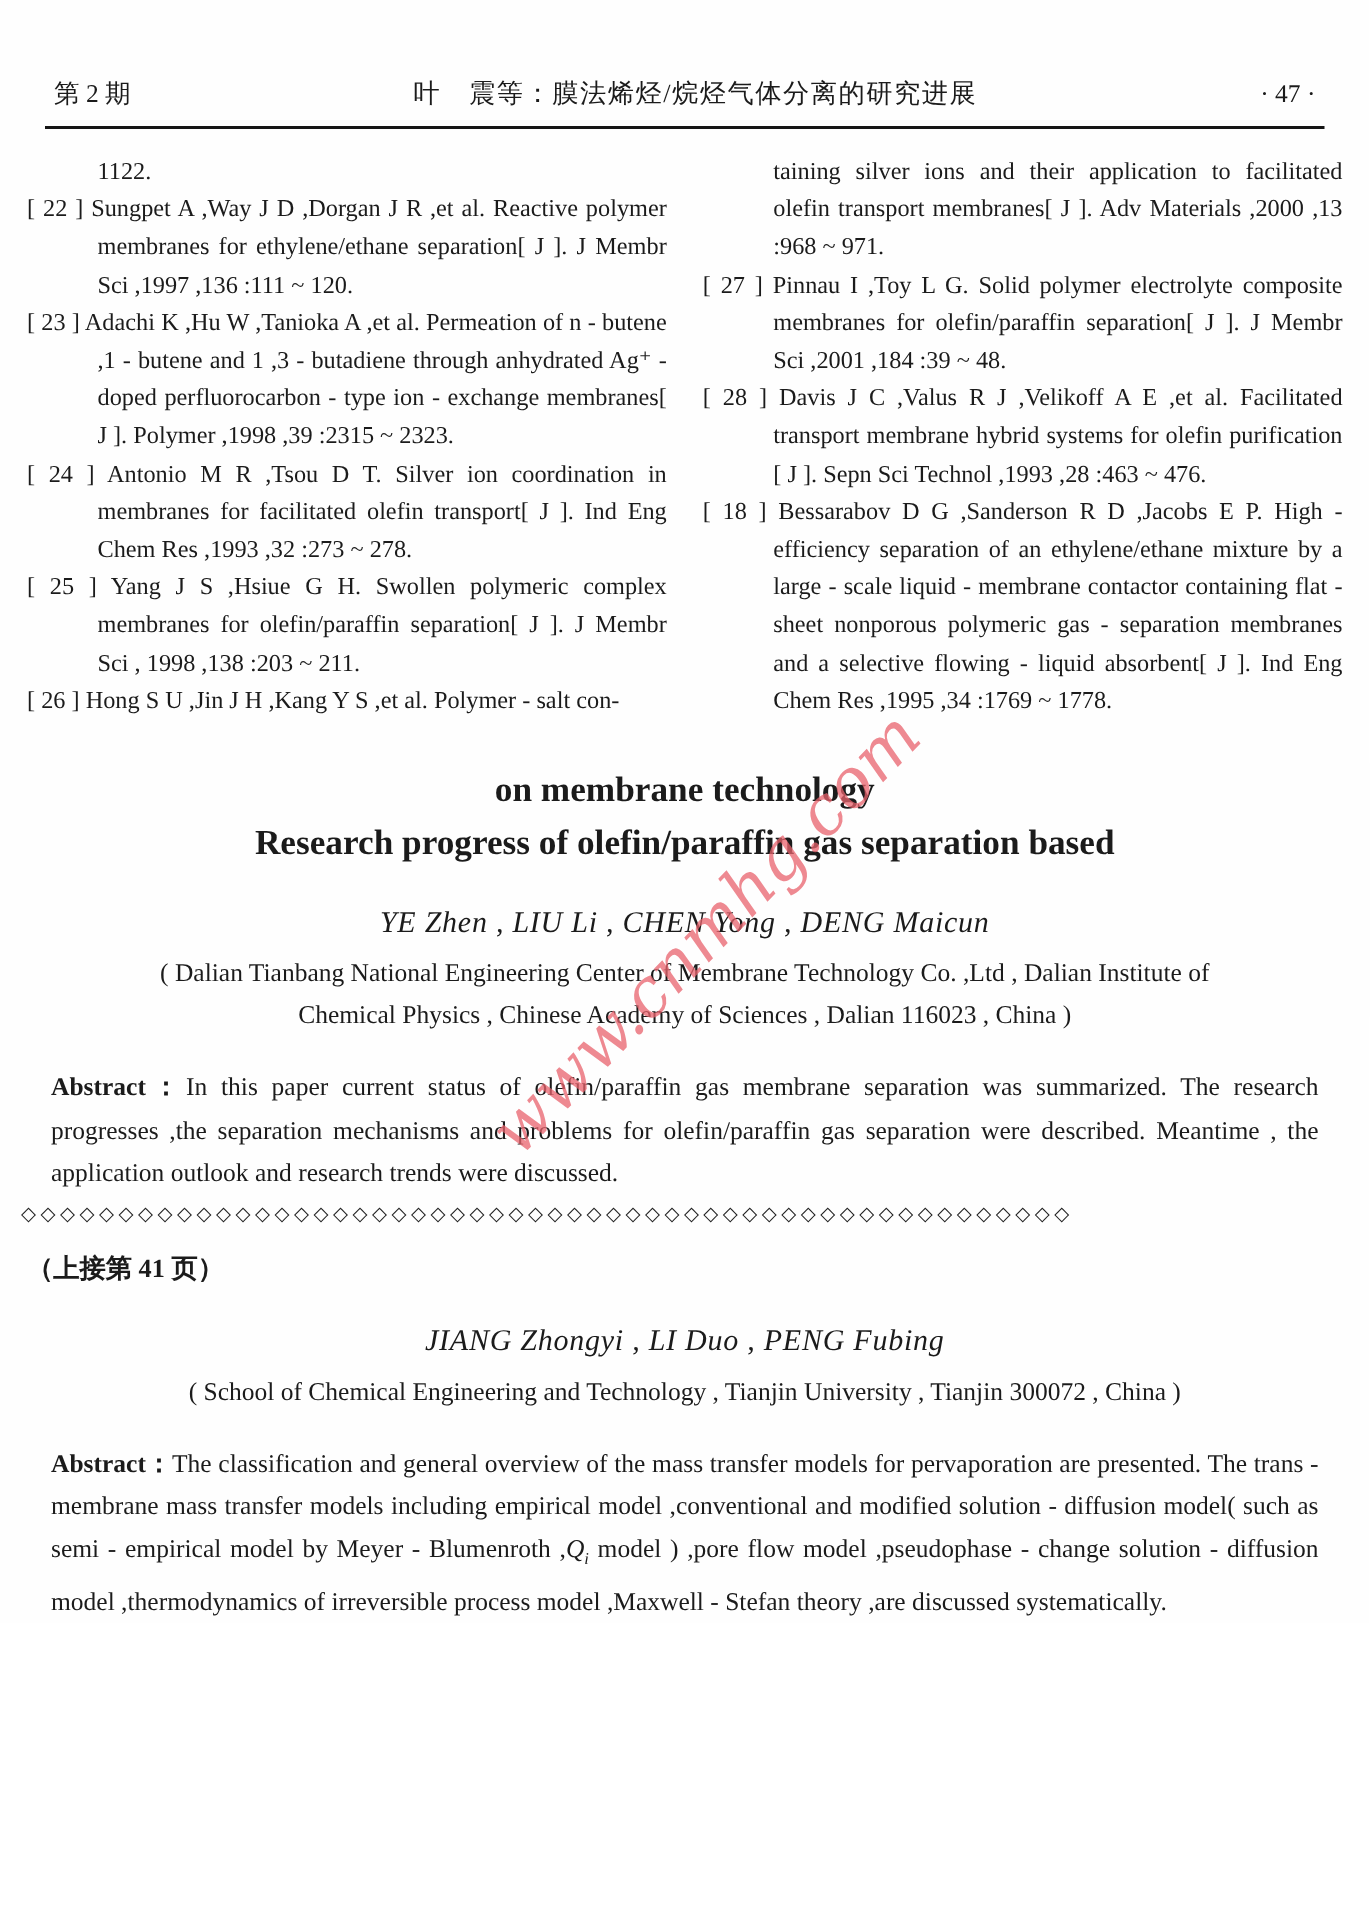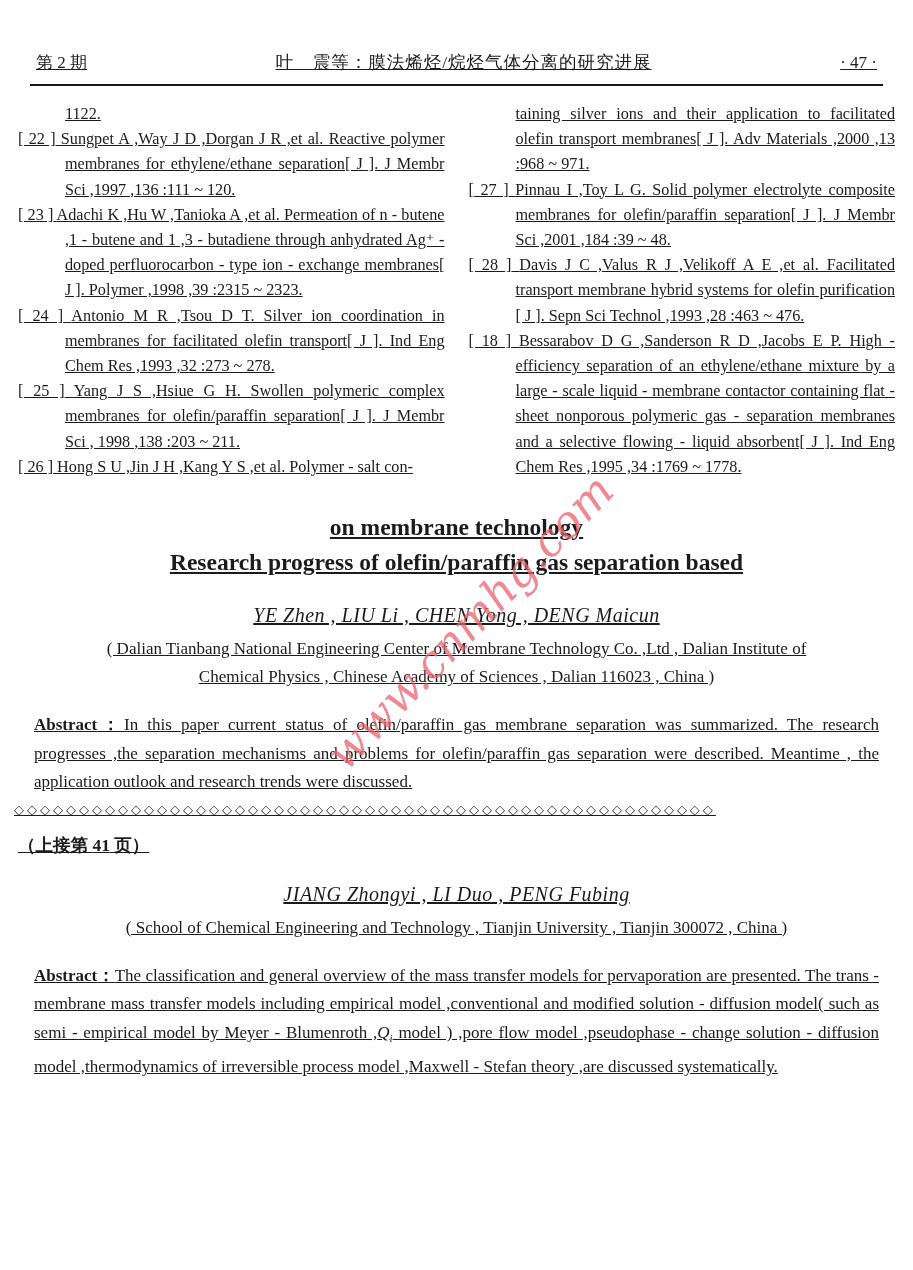--- a/index.html
+++ b/index.html
@@ -3,21 +3,20 @@
 <meta charset="utf-8">
 <style>
   html,body { margin:0; padding:0; background:#ffffff; }
   .page {
     position:relative;
     width:913px; height:1082px;
     background:#fefefe;
     color:#1b1b1b;
     font-family:"Liberation Serif","DejaVu Serif",serif;
     overflow:hidden;
-    text-decoration:underline;
   }
   
   .header-row {
     display:flex; justify-content:space-between; align-items:baseline;
     padding:50px 36px 0 36px;
     font-size:17px;
   }
   .header-center { font-size:17.5px; letter-spacing:1px; }
   .header-rule {
     margin:10px 30px 0 30px;

